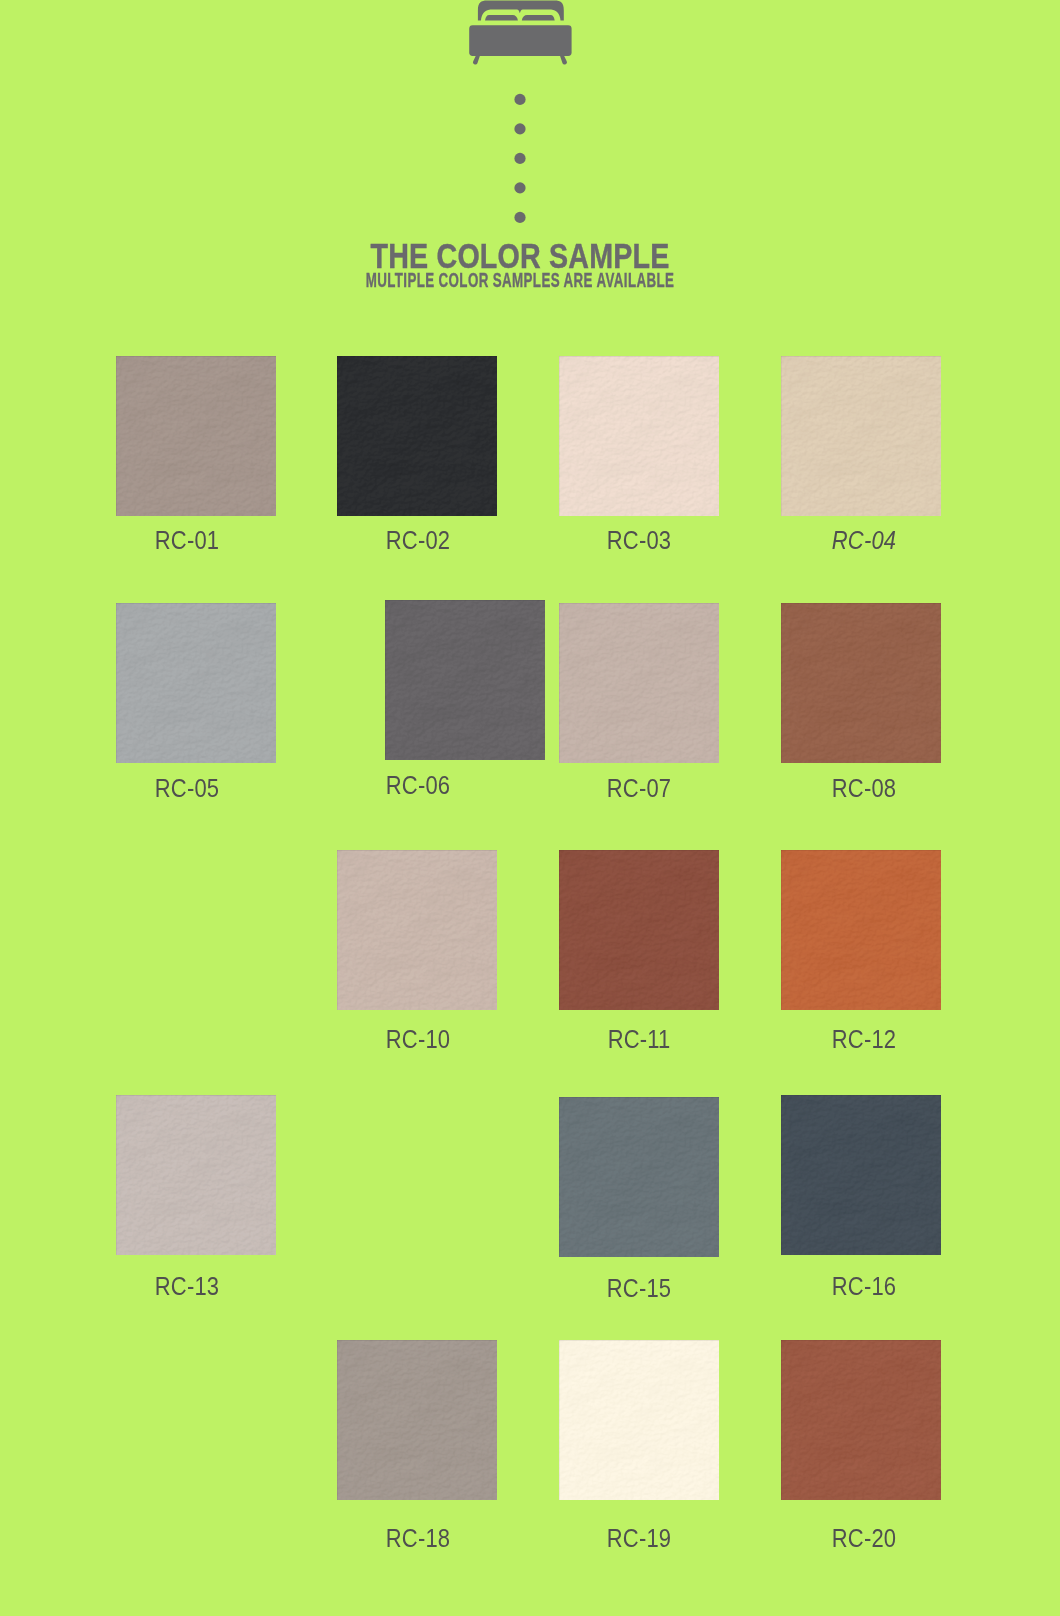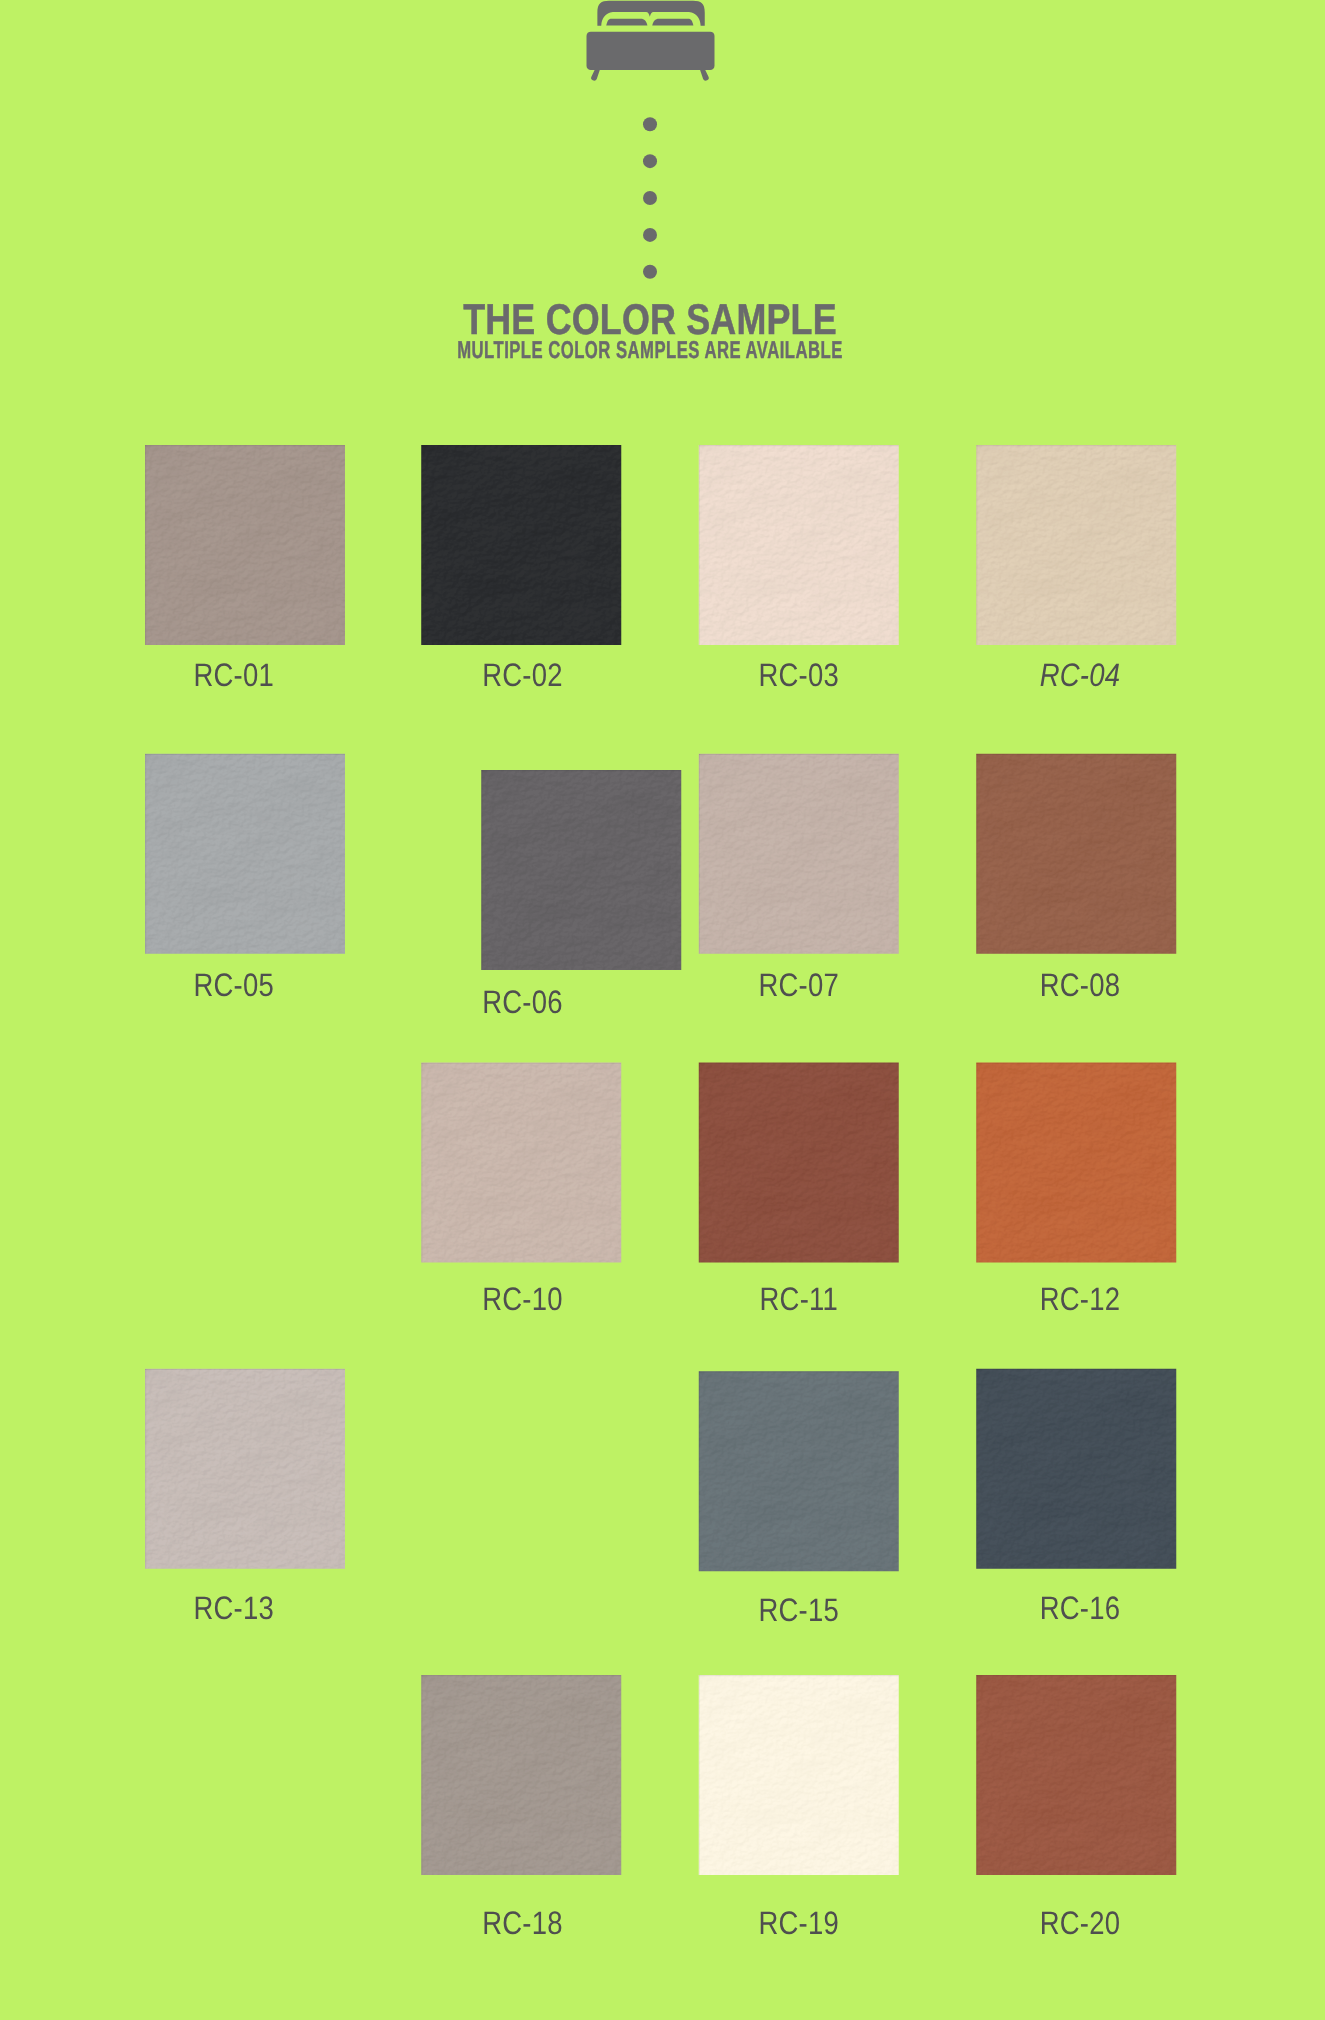--- a/index.html
+++ b/index.html
@@ -200,21 +200,21 @@
             <rect width="160" height="160" filter="url(#grainFine)"></rect>
           </svg>
           <svg class="tex light" viewBox="0 0 160 160" preserveAspectRatio="none">
             <rect width="160" height="160" filter="url(#grainCoarseL)" opacity="0.5"></rect>
             <rect width="160" height="160" filter="url(#creasesL)"></rect>
             <rect width="160" height="160" filter="url(#grainFineL)"></rect>
           </svg>
         </div>
         <div class="label" style="color: rgb(79, 79, 79); margin-left: -9px; top: 172px;">RC-05</div>
       </div>
-      <div class="cell" style="left: 337px; top: 598px; padding-left: 48px;">
+      <div class="cell" style="left: 337px; top: 582px; padding-left: 48px;">
         <div class="chip" style="background: rgb(100, 97, 100);">
           <svg class="tex dark" viewBox="0 0 160 160" preserveAspectRatio="none">
             <rect width="160" height="160" filter="url(#grainCoarse)" opacity="0.5"></rect>
             <rect width="160" height="160" filter="url(#creases)"></rect>
             <rect width="160" height="160" filter="url(#grainFine)"></rect>
           </svg>
           <svg class="tex light" viewBox="0 0 160 160" preserveAspectRatio="none">
             <rect width="160" height="160" filter="url(#grainCoarseL)" opacity="0.5"></rect>
             <rect width="160" height="160" filter="url(#creasesL)"></rect>
             <rect width="160" height="160" filter="url(#grainFineL)"></rect>

